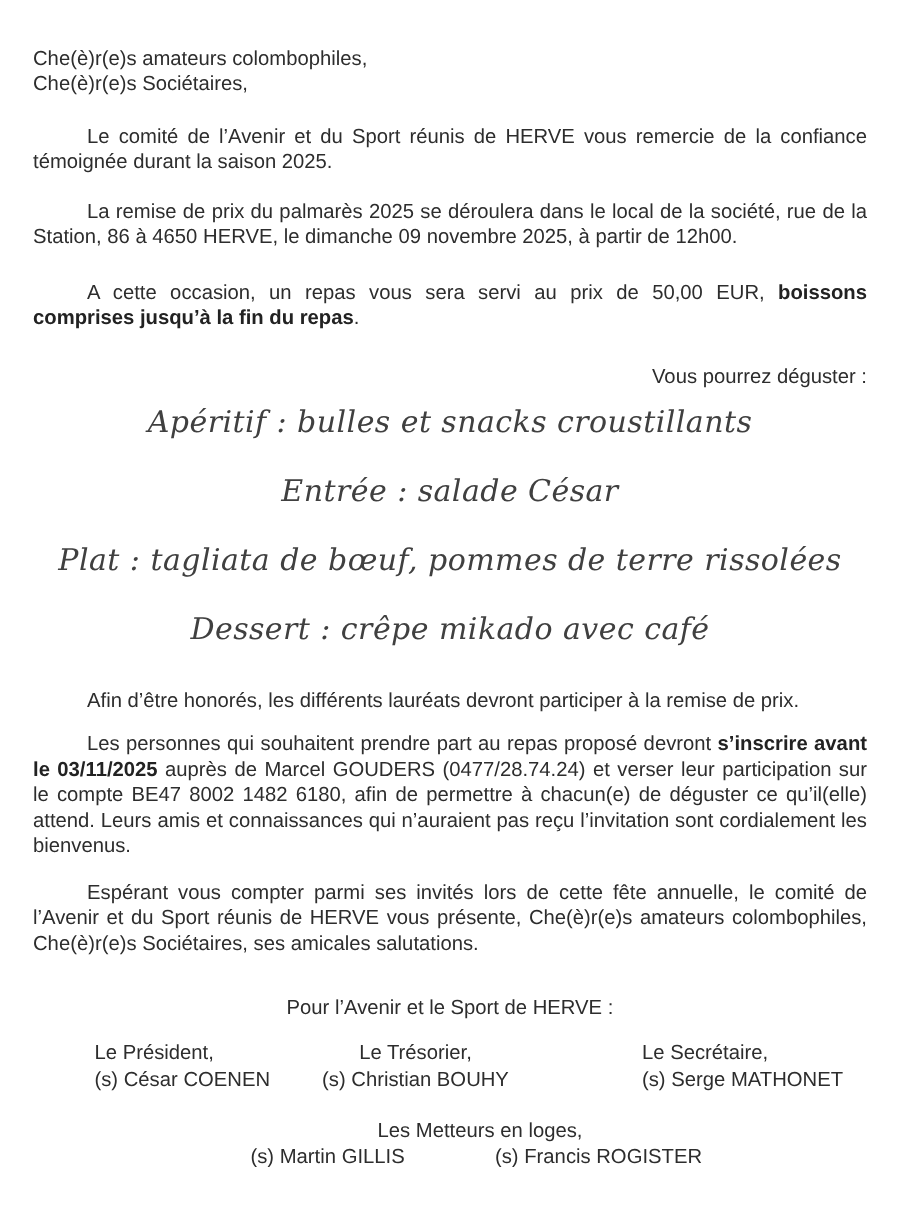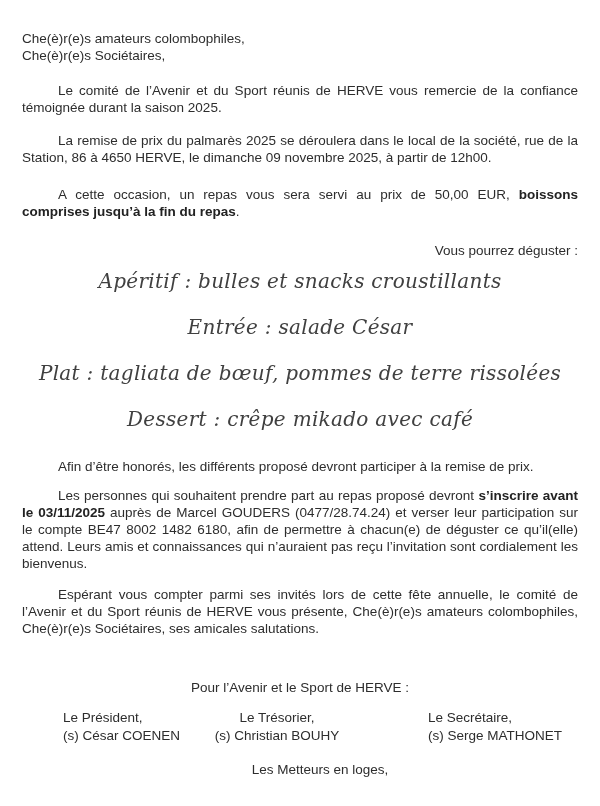--- a/index.html
+++ b/index.html
@@ -32,21 +32,21 @@
     line-height: 26px;
     color: #404040;
     margin-top: 20px;
     letter-spacing: 0.3px;
   }
   #menu-0 { margin-top: 9px; }
   #para-laureates { margin-top: 26px; }
   #para-registration { margin-top: 12px; }
   #para-closing { margin-top: 14px; }
   .sig-heading {
-    margin-top: 42px;
+    margin-top: 26px;
     text-align: center;
   }
   .sig-block {
     position: relative;
     margin-top: 13px;
     height: 92px;
   }
   .sig-col { position: absolute; top: 0; line-height: 17.5px; }
   .sig-col-president  { left: 41px;  text-align: left; }
   .sig-col-tresorier  { left: 182px; width: 146px; text-align: center; }
@@ -72,21 +72,21 @@
 
   <p class="para indent" id="para-meal"><span>A cette occasion, un repas vous sera servi au prix de 50,00 EUR, </span><b>boissons comprises jusqu’à la fin du repas</b><span>.</span></p>
 
   <p class="para" id="menu-intro">Vous pourrez déguster :</p>
 
   <div class="menu-line" id="menu-0">Apéritif : bulles et snacks croustillants</div>
   <div class="menu-line" id="menu-1">Entrée : salade César</div>
   <div class="menu-line" id="menu-2">Plat : tagliata de bœuf, pommes de terre rissolées</div>
   <div class="menu-line" id="menu-3">Dessert : crêpe mikado avec café</div>
 
-  <p class="para indent" id="para-laureates">Afin d’être honorés, les différents proposé devront participer à la remise de prix.</p>
+  <p class="para indent" id="para-laureates">Afin d’être honorés, les différents lauréats devront participer à la remise de prix.</p>
 
   <p class="para indent" id="para-registration"><span>Les personnes qui souhaitent prendre part au repas proposé devront </span><b>s’inscrire avant le 03/11/2025</b><span> auprès de Marcel GOUDERS (0477/28.74.24) et verser leur participation sur le compte BE47 8002 1482 6180, afin de permettre à chacun(e) de déguster ce qu’il(elle) attend. Leurs amis et connaissances qui n’auraient pas reçu l’invitation sont cordialement les bienvenus.</span></p>
 
   <p class="para indent" id="para-closing">Espérant vous compter parmi ses invités lors de cette fête annuelle, le comité de l’Avenir et du Sport réunis de HERVE vous présente, Che(è)r(e)s amateurs colombophiles, Che(è)r(e)s Sociétaires, ses amicales salutations.</p>
 
   <p class="sig-heading">Pour l’Avenir et le Sport de HERVE :</p>
 
   <div class="sig-block">
     <div class="sig-col sig-col-president">
       <div>Le Président,</div>

